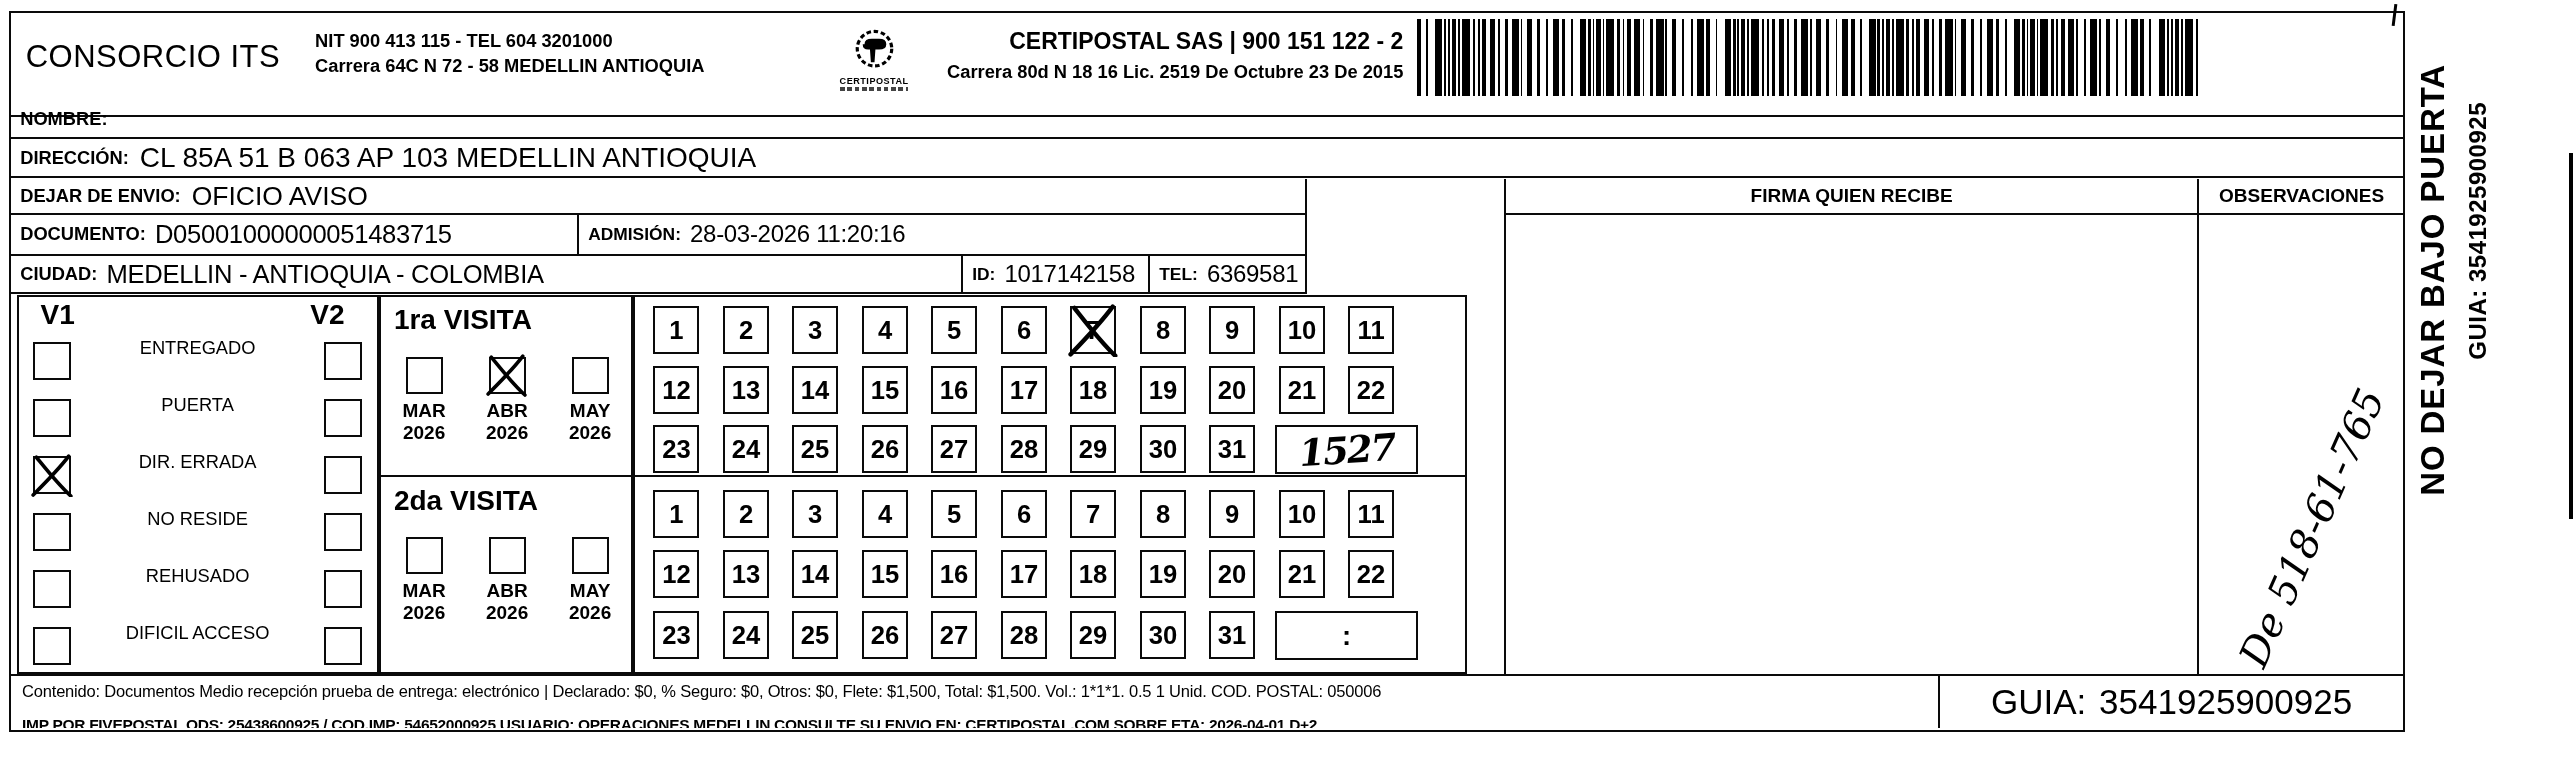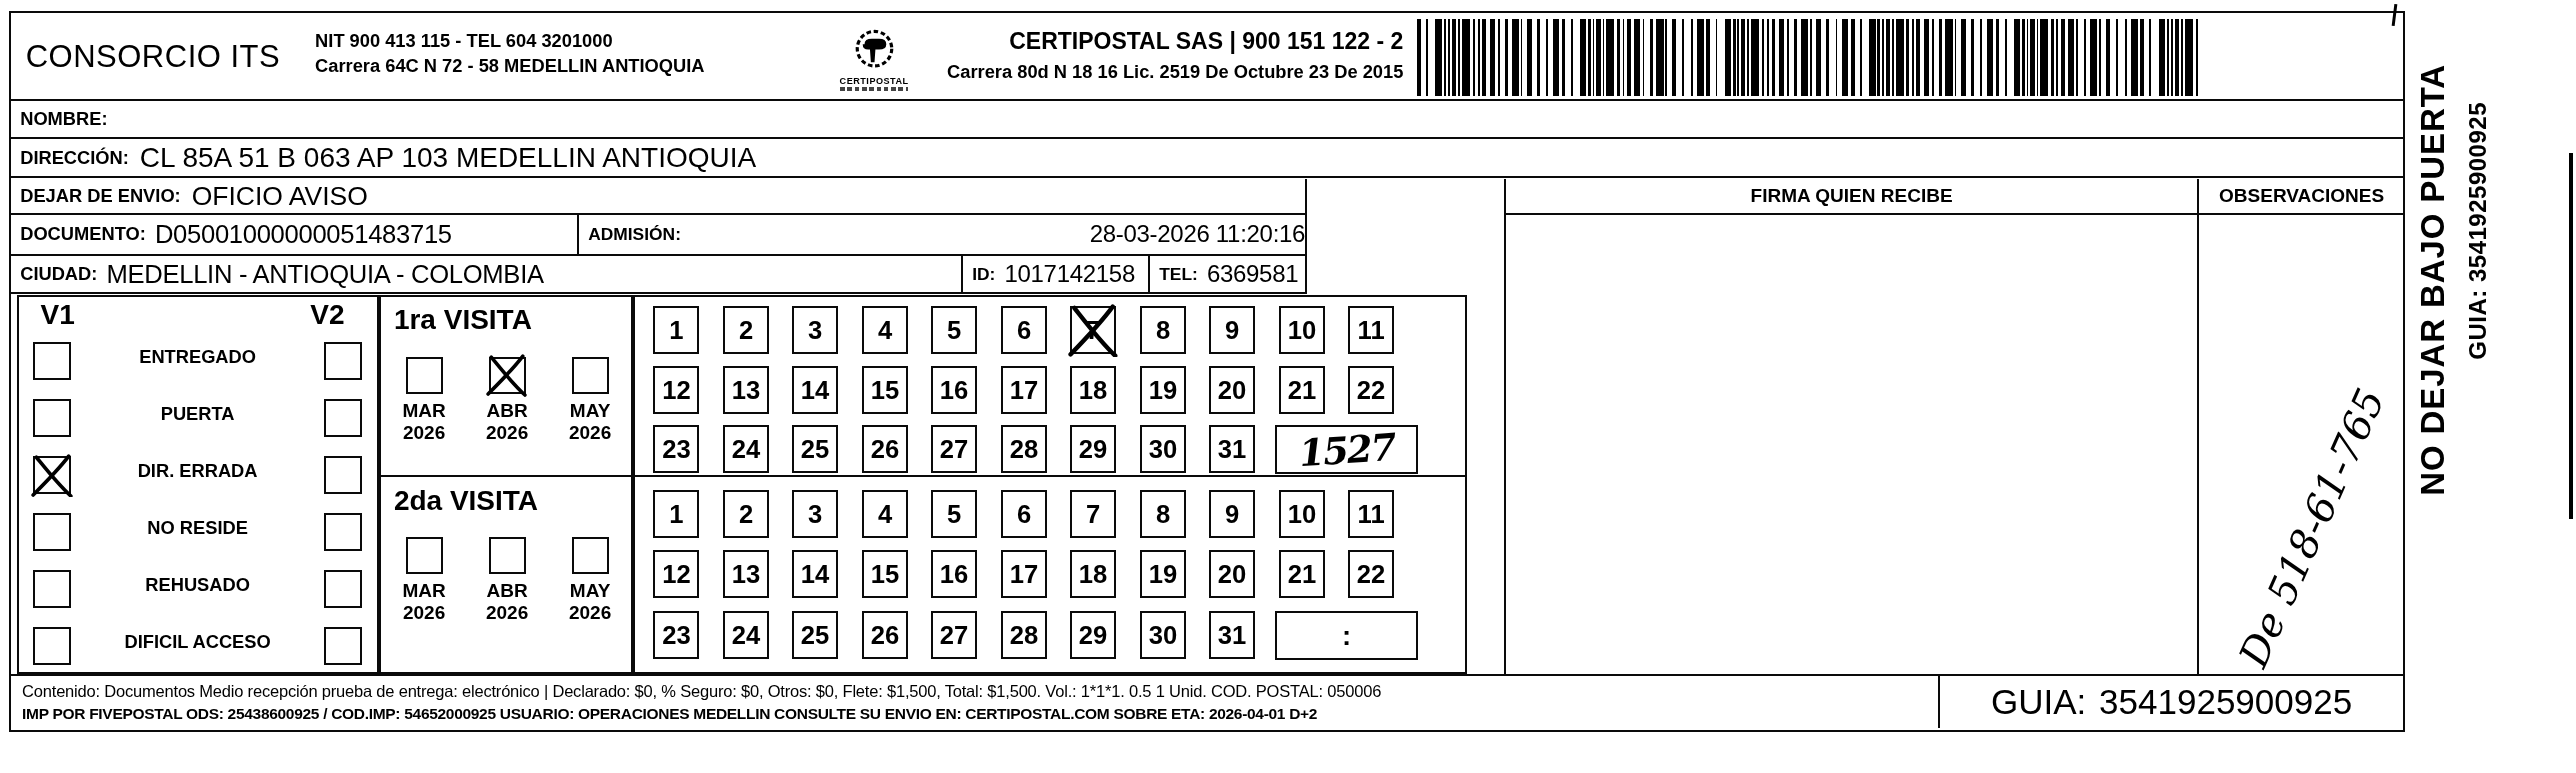--- a/index.html
+++ b/index.html
@@ -8,21 +8,21 @@
     width: 2576px; height: 774px; position: relative;
     font-family: "Liberation Sans", sans-serif; color:#000;
     -webkit-font-smoothing: antialiased;
   }
   .form {
     position:absolute; left:9.1px; top:11px; width:2396px; height:721px;
     border:2.7px solid #0a0a0a; background:#fff;
   }
 
   
-  .header-band { position:absolute; left:0; top:0; width:100%; height:88px; border-bottom:2.7px solid #0a0a0a; }
+  .header-band { position:absolute; left:0; top:0; width:100%; height:104px; border-bottom:2.7px solid #0a0a0a; }
   .company { position:absolute; left:14.6px; top:25.6px; font-size:31px; letter-spacing:0.5px; white-space:nowrap; }
   .company-info { position:absolute; left:304px; top:14.6px; font-size:18.3px; font-weight:bold; line-height:25px; white-space:nowrap; }
   .logo { position:absolute; left:819px; top:12.8px; width:88px; text-align:center; }
   .logo svg { display:block; margin:0 auto; }
   .logo-name { font-size:9.1px; font-weight:bold; letter-spacing:0.5px; margin-top:0.9px; }
   .logo-tag { width:68px; height:3.7px; margin:1.8px auto 0; background:repeating-linear-gradient(90deg,#444 0 4.6px,#fff 4.6px 7.3px); }
   .certi-info { position:absolute; left:936px; top:14.6px; white-space:nowrap; }
   .certi-line1 { font-size:23px; font-weight:bold;text-align:right; }
   .certi-line2 { font-size:18.3px; font-weight:bold; margin-top:6.4px; }
   .barcode { position:absolute; left:1406px; top:5.5px; width:807px; height:77px; display:flex; align-items:stretch; overflow:hidden; }
@@ -37,32 +37,32 @@
   .lbl-sm { font-weight:bold; font-size:17.4px; }
   .val-xl { font-size:28px; }
   .val-lg { font-size:26.5px; }
   .val-md { font-size:25.6px; letter-spacing:-0.3px; }
   .val-sm { font-size:24px; letter-spacing:-0.3px; }
 
   .row-placa { position:absolute; top:201px; left:0; width:1296px; height:42px; border-bottom:2.7px solid #0a0a0a; border-right:2.7px solid #0a0a0a; display:flex; }
   .row-ciudad{ position:absolute; top:243px; left:0; width:1296px; height:38px; border-bottom:2.7px solid #0a0a0a; border-right:2.7px solid #0a0a0a; display:flex; }
   .cell { display:flex; align-items:center; gap:9.1px; padding-left:9.1px; white-space:nowrap; overflow:hidden; }
   .cell.bdr { border-right:2.7px solid #0a0a0a; }
-  .cell-placa { width:390px; } .cell-documento { width:568px; } .cell-admision { flex:1;justify-content:space-between; }
+  .cell-placa { width:390px; } .cell-documento { width:568px; } .cell-admision { flex:1; }
   .cell-ciudad { width:952px; } .cell-id { width:187px; } .cell-tel { flex:1; }
 
   
   .panel-v1v2 { position:absolute; left:5.5px; top:282px; width:362px; height:379px; border:2.7px solid #0a0a0a; }
   .vhead { position:absolute; top:1.8px; font-size:28px; font-weight:bold; }
   .vhead.v1 { left:22px; } .vhead.v2 { right:32px; }
   .status-rows { position:absolute; top:38px; left:0; right:0; }
   .opt-row { position:relative; height:57px; }
   .cb { position:absolute; width:38px; height:38px; border:2.7px solid #0a0a0a; background:#fff; top:7.3px; }
   .opt-row .cb.cbl { left:14.6px; } .opt-row .cb.cbr { right:14.6px; }
-  .opt-label { position:absolute; left:59px; right:59px; top:11px; text-align:center; font-weight:bold; font-size:18.3px; white-space:nowrap; }
+  .opt-label { position:absolute; left:59px; right:59px; top:2px; text-align:center; font-weight:normal; font-size:18.3px; white-space:nowrap; }
 
   
   .panel-visits { position:absolute; left:368px; top:282px; width:254px; height:379px; }
   .visit-half { position:relative; border:2.7px solid #0a0a0a; background:#fff; }
   .visit-half.h1 { height:183px; } .visit-half.h2 { height:199px; margin-top:-2.7px; }
   .visit-title { position:absolute; left:12.8px; top:7.3px; font-size:28px; font-weight:bold; white-space:nowrap; }
   .month-col { position:absolute; width:64px; text-align:center; top:60px; }
   .month-col .cb { position:relative; top:0; left:auto; margin:0 auto; width:37px; height:37px; }
   .month-lbl { font-weight:bold; font-size:19px; margin-top:5.5px; }
   .month-yr  { font-weight:bold; font-size:19px; }
@@ -82,21 +82,21 @@
   .col-firma { position:absolute; left:1493px; top:166px; width:695px; height:496px; border-left:2.7px solid #0a0a0a; border-right:2.7px solid #0a0a0a; }
   .col-obs   { position:absolute; left:2188px; top:166px; width:205px; height:496px; }
   .col-header { height:36px; border-bottom:2.7px solid #0a0a0a; display:flex; align-items:center; justify-content:center; font-weight:bold; font-size:19px; white-space:nowrap; }
   .scribble { position:absolute; left:31px; top:476px; transform:rotate(-66deg); transform-origin:left top;
               font-family:"DejaVu Serif", serif; font-style:italic; font-size:40px; white-space:nowrap; }
 
   
   .footer { position:absolute; left:0; top:661px; width:100%; height:54px; border-top:2.7px solid #0a0a0a; display:flex; }
   .footer-text { width:1929px; border-right:2.7px solid #0a0a0a; padding:6.4px 11px 0; overflow:hidden; white-space:nowrap; }
   .fline1 { font-size:16.5px; letter-spacing:-0.2px; }
-  .fline2 { font-size:15.5px; font-weight:bold; letter-spacing:-0.3px; margin-top:4px; }
+  .fline2 { font-size:15.5px; font-weight:bold; letter-spacing:-0.3px; margin-top:15px; }
   .footer-guia { flex:1; display:flex; align-items:center; justify-content:center; gap:12.8px; font-size:35px; white-space:nowrap; }
 
   
   .vert { position:absolute; writing-mode:vertical-rl; transform:rotate(180deg); white-space:nowrap; }
   .side-warning { left:2414px; top:64px; font-size:33px; font-weight:bold; letter-spacing:0.9px; }
   .side-guia    { left:2464px; top:102px; font-size:24px; font-weight:bold; letter-spacing:0.5px; }
   .edge-line  { position:absolute; left:2569px; top:153px; width:3.7px; height:366px; background:#000; }
   .corner-tick{ position:absolute; left:2393px; top:3.7px; width:2.7px; height:22px; background:#000; transform:rotate(7deg); }
 
   .xmark { position:absolute; left:-4.6px; top:-4.6px; width:calc(100% + 9.1px); height:calc(100% + 9.1px); pointer-events:none; }

